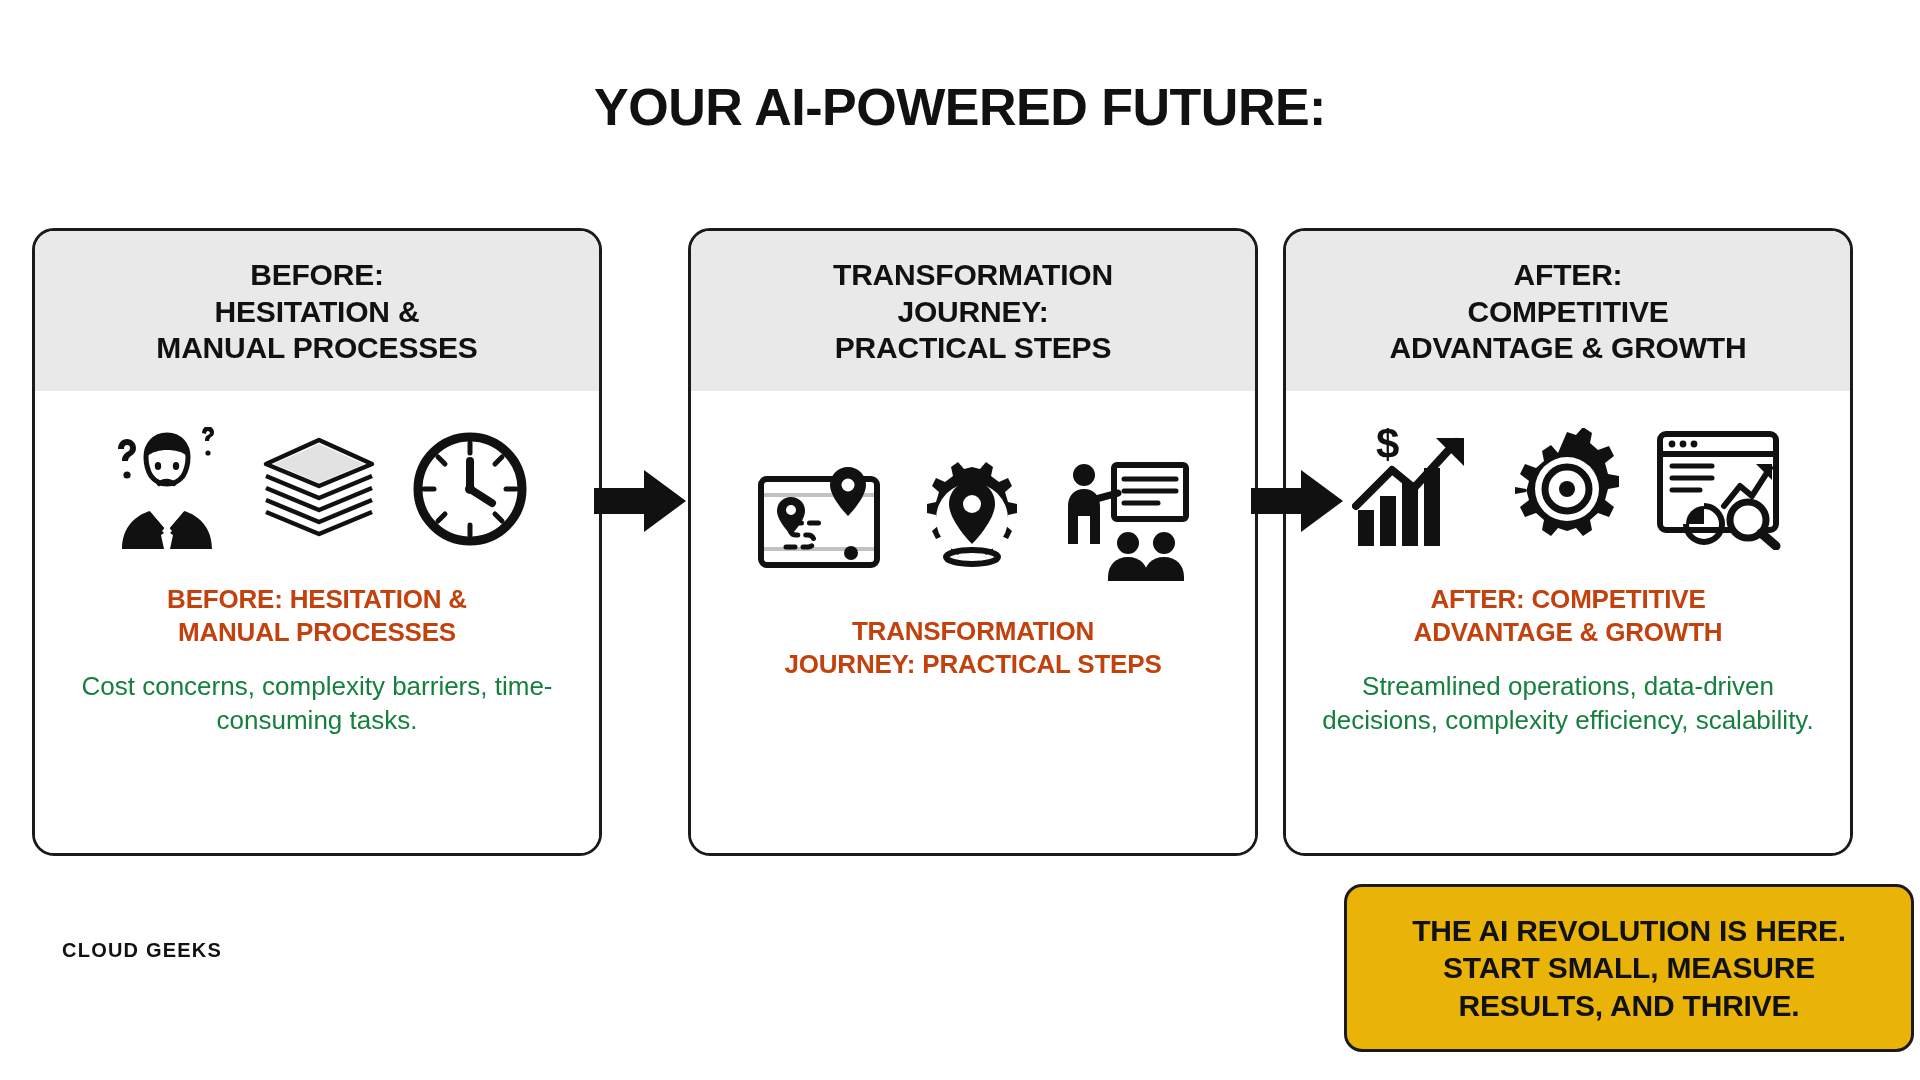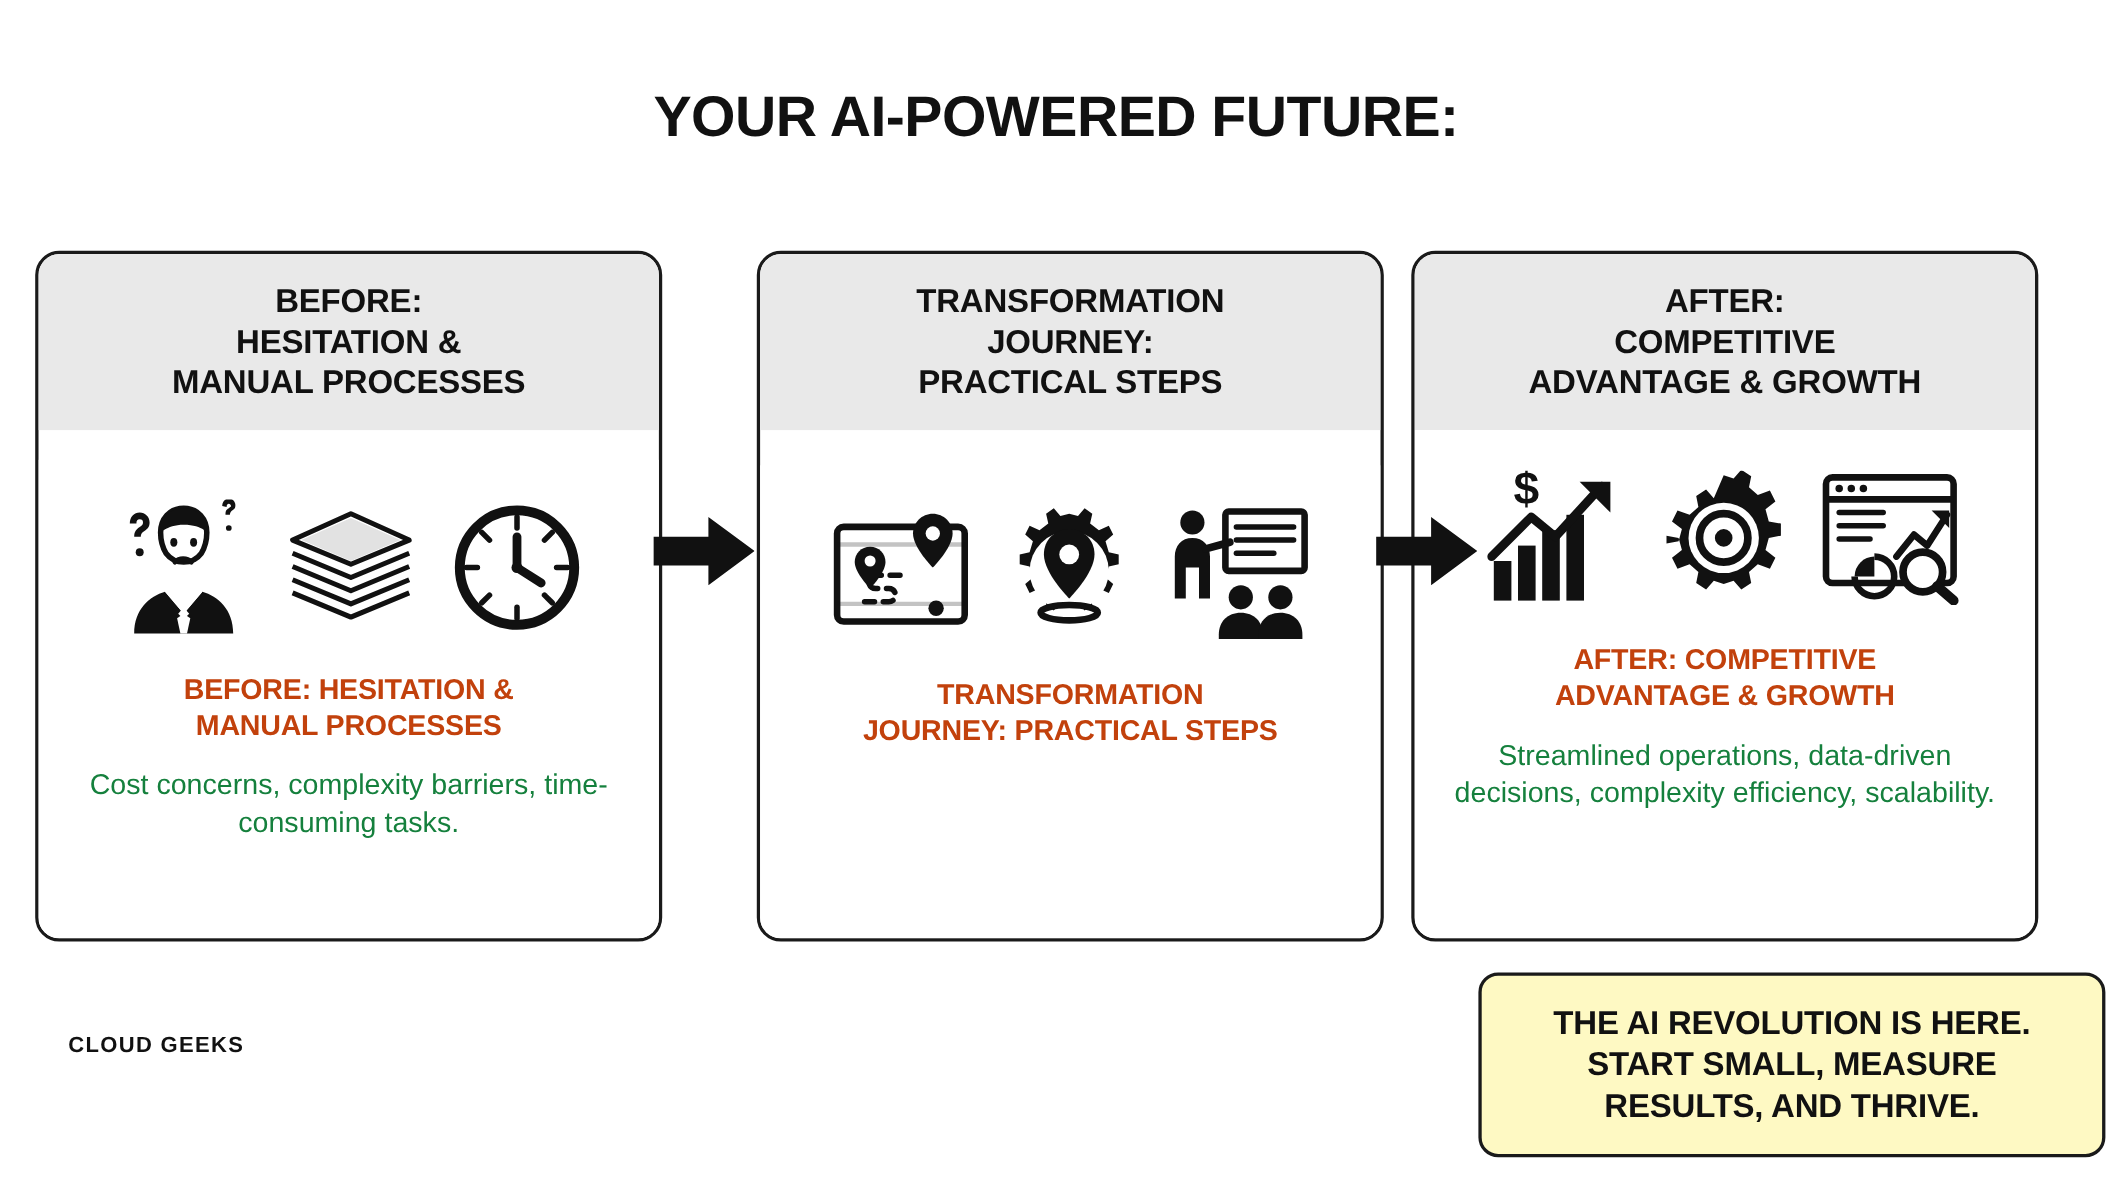--- a/index.html
+++ b/index.html
@@ -39,21 +39,21 @@
     position: absolute;
     top: 0;
     width: 570px; height: 628px;
     border: 3px solid #1a1a1a;
     border-radius: 22px;
     background: #ffffff;
     overflow: hidden;
     display: flex;
     flex-direction: column;
   }
-  .card-1 { left: 0px; gap: 27px; }
+  .card-1 { left: 0px; }
   .card-2 { left: 656px; gap: 32px; }
   .card-3 { left: 1251px; }
 
   .card-header {
     background: #e9e9e9;
     padding: 26px 18px 24px 18px;
     text-align: center;
     font-weight: 800;
     font-size: 30px;
     line-height: 1.22;
@@ -103,21 +103,21 @@
     width: 92px; height: 62px;
   }
   .arrow-1 { left: 594px; }
   .arrow-2 { left: 1251px; }
 
   
   .callout {
     position: absolute;
     left: 1344px; top: 884px;
     width: 570px; height: 168px;
-    background: #fef9c3;
+    background: #eab308;
     border: 3px solid #1a1a1a;
     border-radius: 18px;
     display: flex;
     align-items: center;
     justify-content: center;
     text-align: center;
     padding: 0 18px;
     font-weight: 800;
     font-size: 30px;
     line-height: 1.24;

